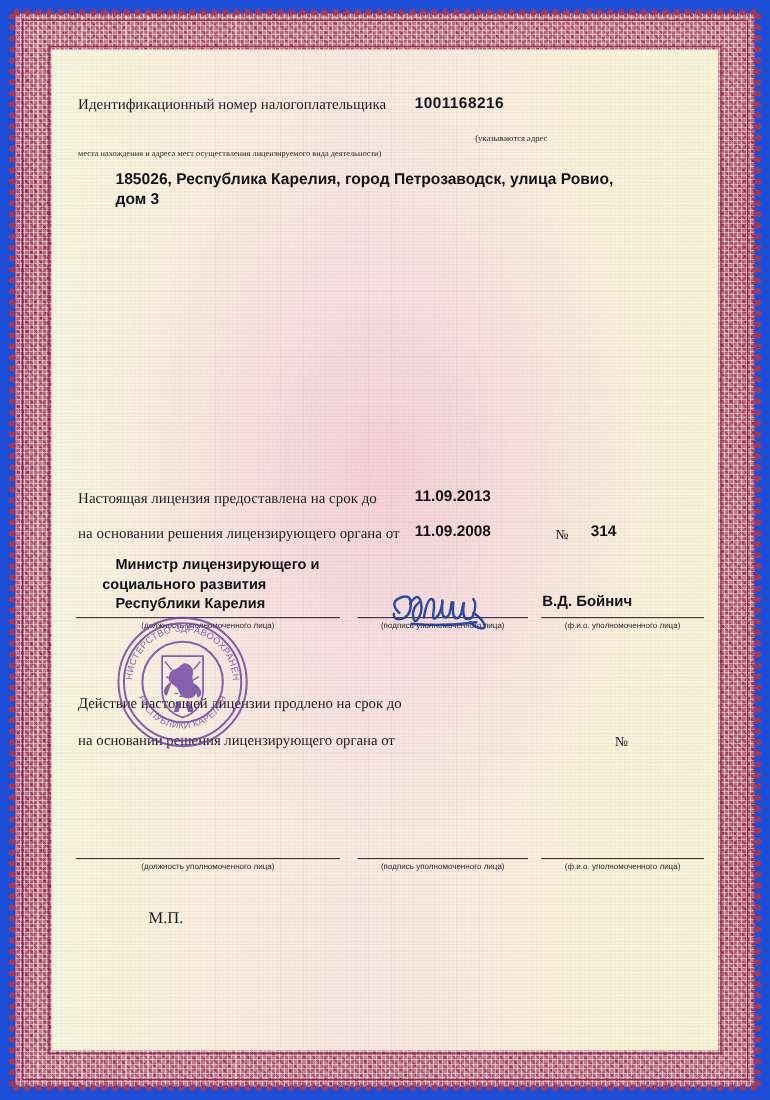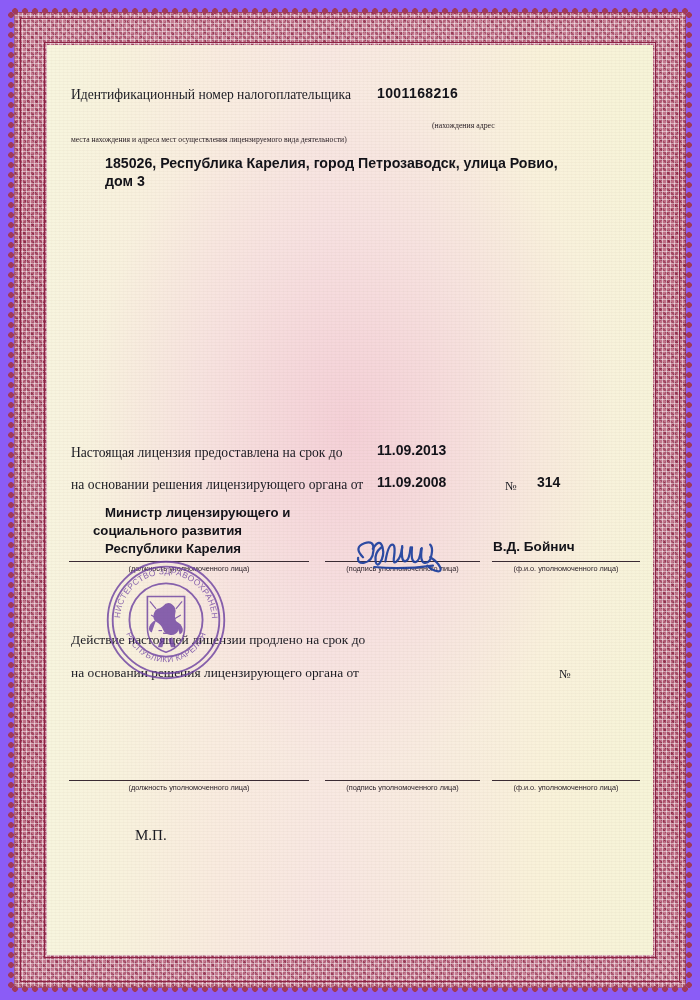--- a/index.html
+++ b/index.html
@@ -5,21 +5,21 @@
 <style>
   html,body{margin:0;padding:0;}
   body{
     width:700px;height:1000px;overflow:hidden;
     background:#ffffff;
     font-family:"Liberation Serif", serif;
   }
 
   #sheet{
     position:relative;width:700px;height:1000px;
-    background:#8b5cf6;
+    background:#1d4ed8;
     overflow:hidden;
   }
 
   
   .border-outer{
     position:absolute;left:14px;top:12px;right:14px;bottom:12px;
     background:
       repeating-linear-gradient(90deg,
         rgba(255,255,255,.50) 0px, rgba(255,255,255,.50) 1px,
         rgba(140,40,70,.00) 1px, rgba(140,40,70,.00) 4px),
@@ -179,21 +179,21 @@
   <div class="scallop scallop-r"></div>
   <div class="border-rule-outer"></div>
   <div class="border-rule-inner"></div>
 
   <div class="paper">
     <div class="content">
 
       <div class="lbl" id="inn-label">Идентификационный номер налогоплательщика</div>
       <div class="val" id="inn-value">1001168216</div>
 
-      <div class="tiny" id="loc-note-1">(нахождения адрес</div>
+      <div class="tiny" id="loc-note-1">(указываются адрес</div>
       <div class="tiny" id="loc-note-2">места нахождения и адреса мест осуществления лицензируемого вида деятельности)</div>
 
       <div class="val" id="address-line1">185026, Республика Карелия, город Петрозаводск, улица Ровио,</div>
       <div class="val" id="address-line2">дом 3</div>
 
 
       <div class="lbl" id="term-label">Настоящая лицензия предоставлена на срок до</div>
       <div class="val" id="term-value">11.09.2013</div>
 
       <div class="lbl" id="basis-label">на основании решения лицензирующего органа от</div>

